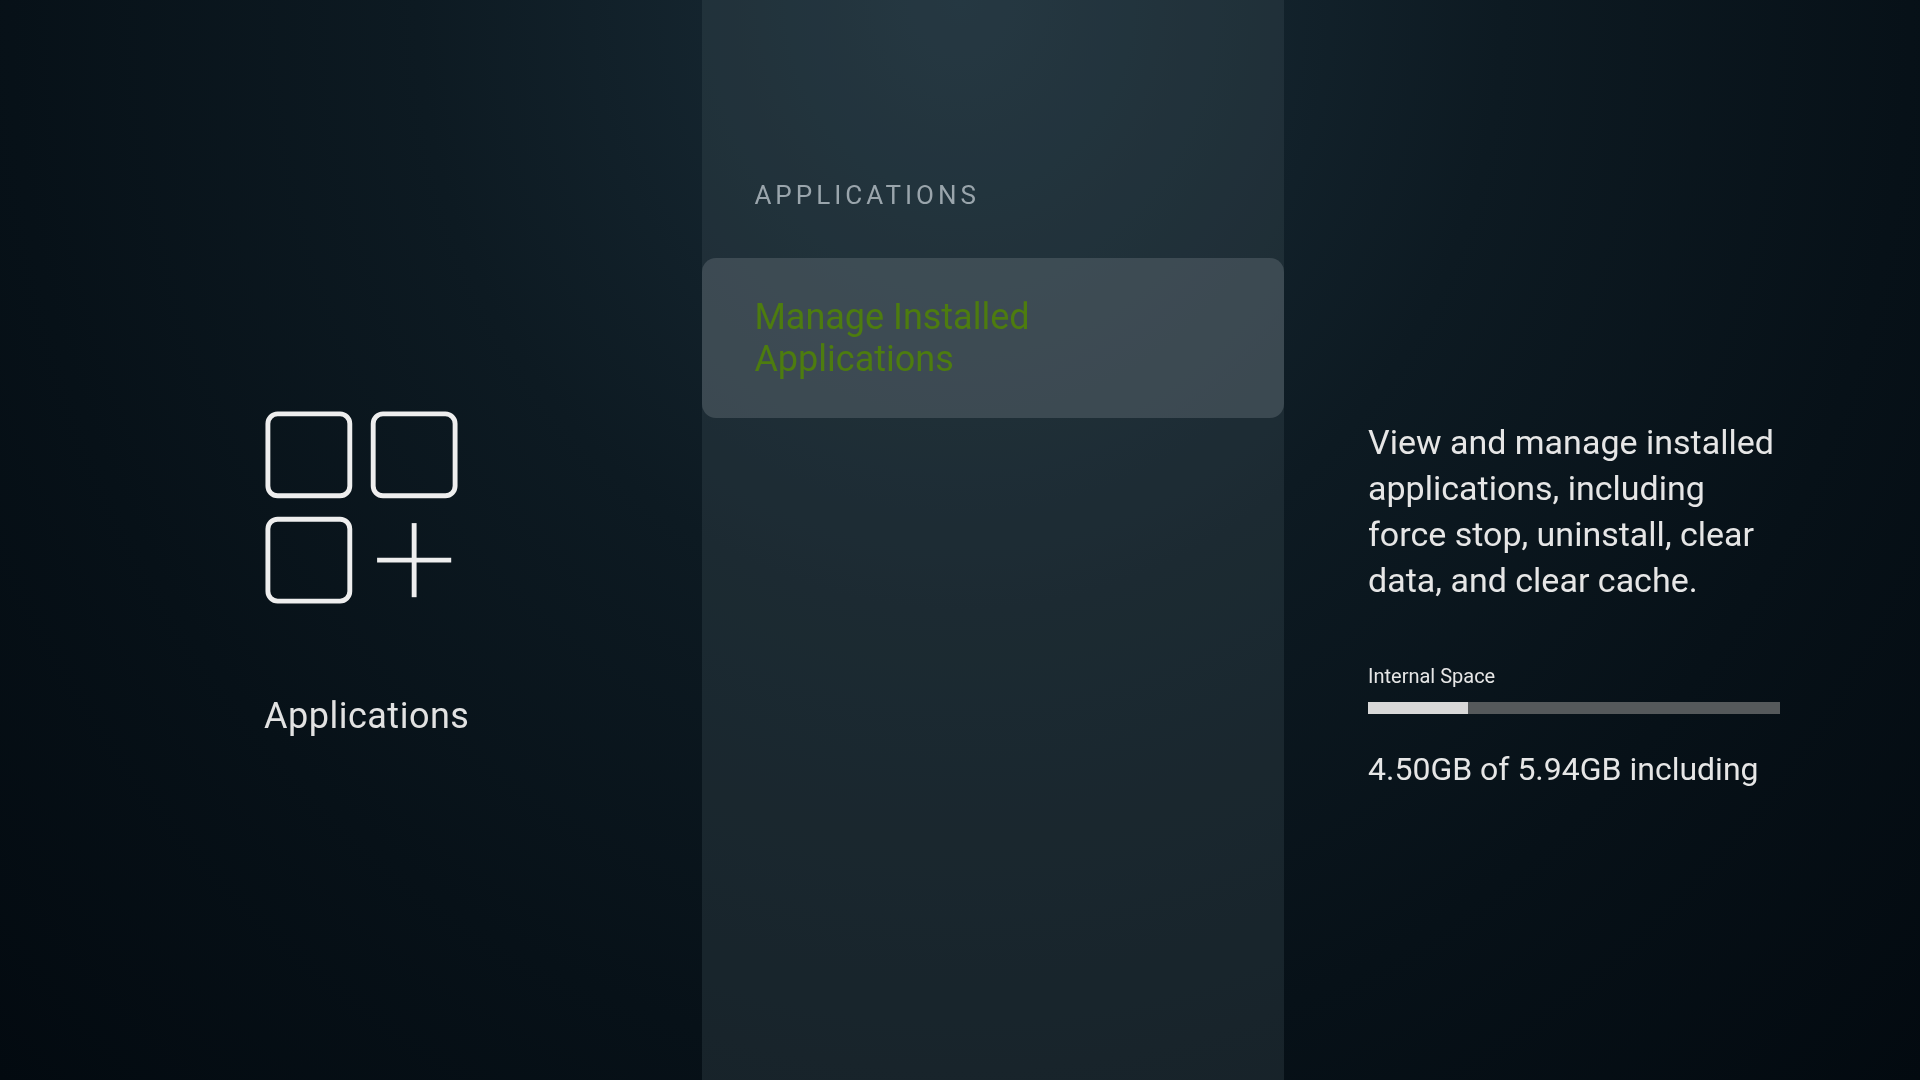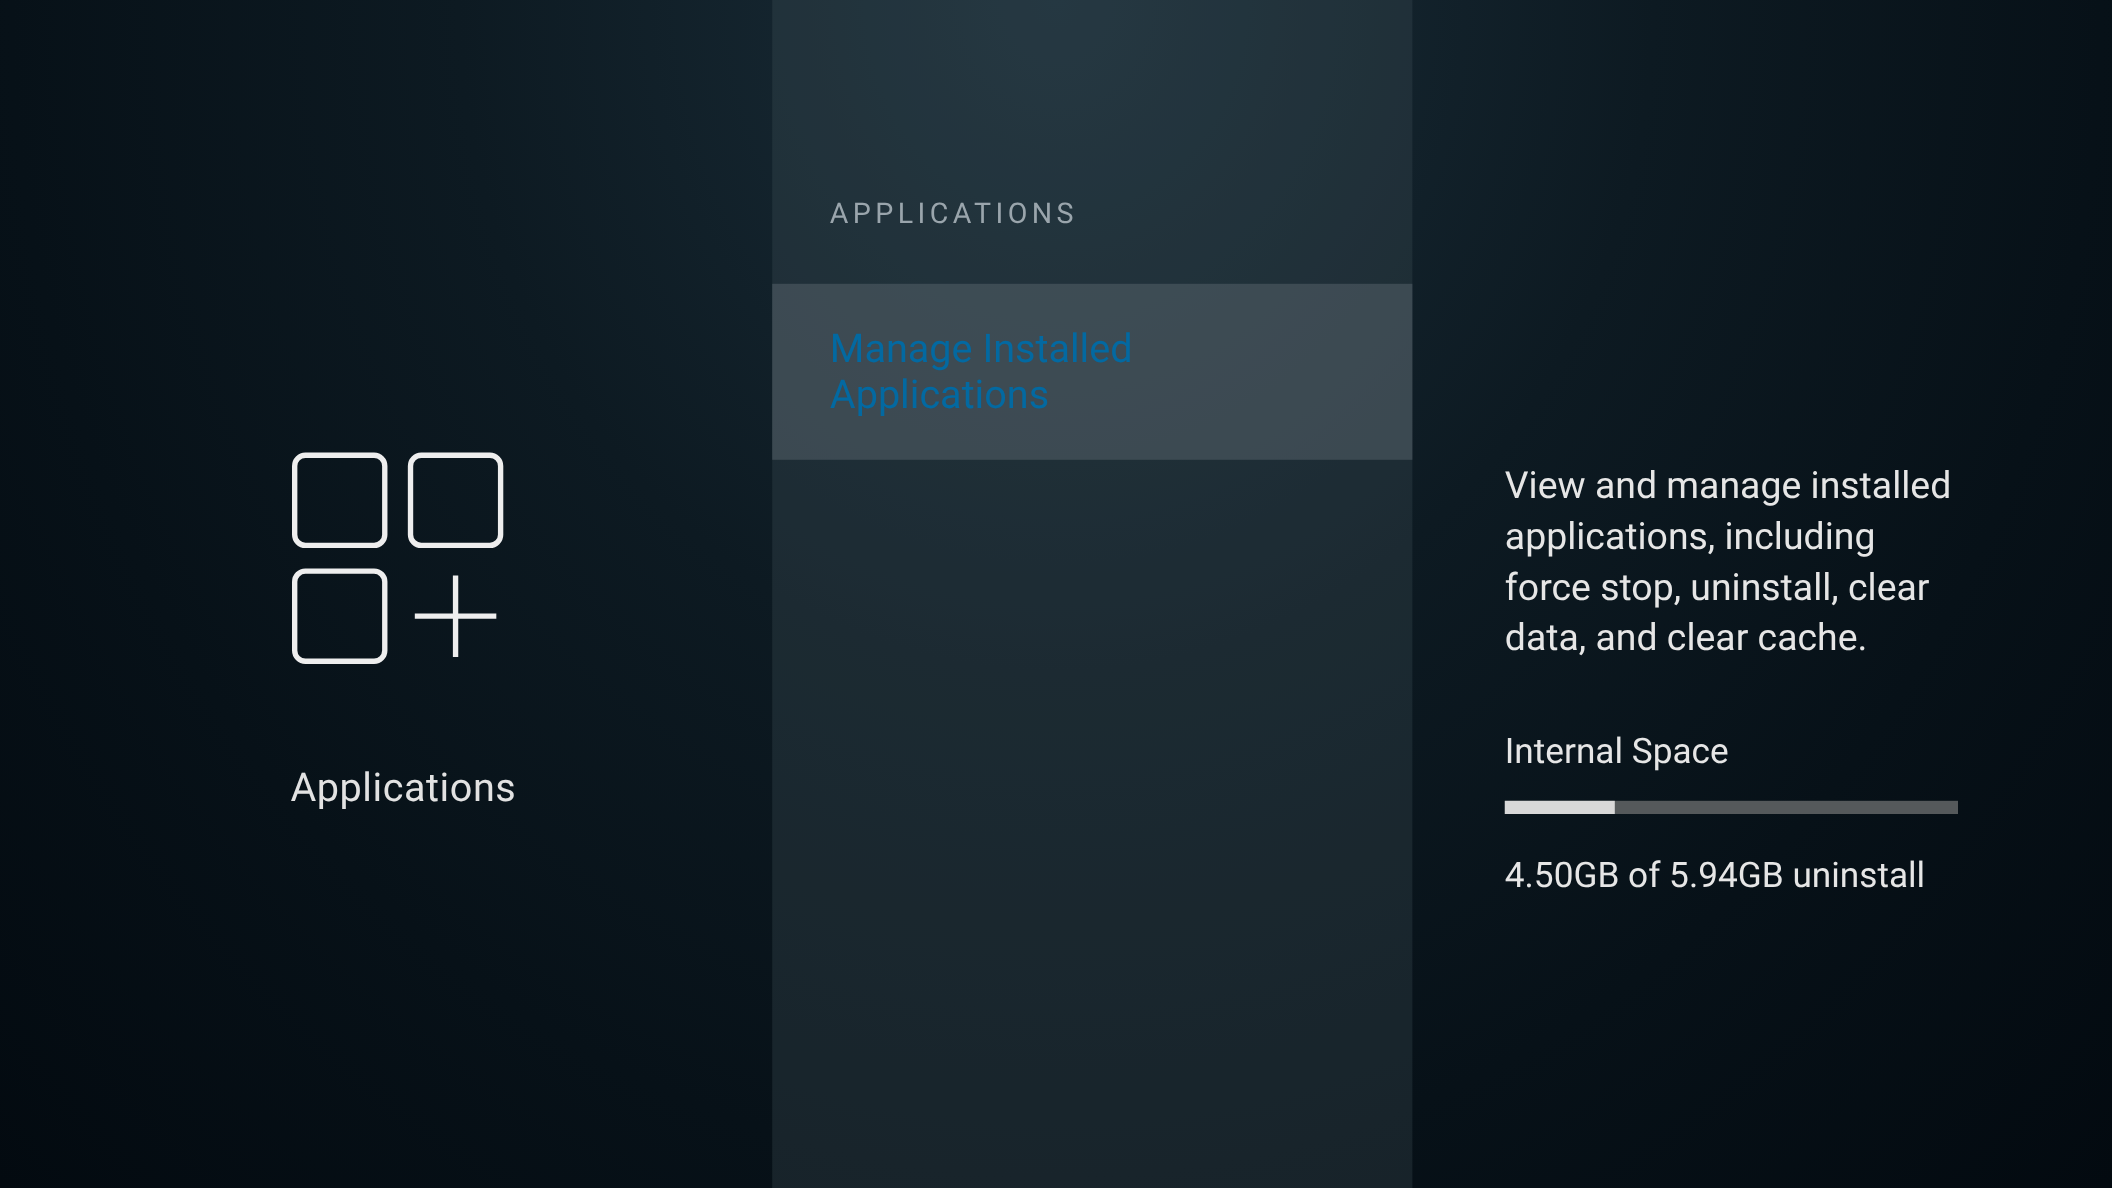--- a/index.html
+++ b/index.html
@@ -51,39 +51,40 @@
     }
     .menu-item {
       padding: 38px 52px;
       font-size: 36px;
       color: #e8e8e8;
       cursor: pointer;
       font-weight: 400;
     }
     .menu-item.selected {
       background: rgba(90, 102, 110, 0.5);
-      color: #0369a1;
+      color: #4d7c0f;
+      border-radius: 14px;
     }
     .right-pane {
       flex: 1;
       padding-top: 420px;
       padding-left: 84px;
       padding-right: 140px;
     }
     .description {
       font-size: 34px;
       line-height: 1.35;
       color: #e6e6e6;
       margin-bottom: 60px;
       font-weight: 400;
     }
     .storage-label {
-      font-size: 32px;
+      font-size: 20px;
       color: #e6e6e6;
-      margin-bottom: 26px;
+      margin-bottom: 14px;
       font-weight: 400;
     }
     .progress-bar {
       width: 412px;
       height: 12px;
       background: #55595b;
       margin-bottom: 36px;
       position: relative;
     }
     .progress-fill {
@@ -116,14 +117,14 @@
   <div class="section-header">APPLICATIONS</div>
   <div class="menu-item selected">Manage Installed Applications</div>
 </div>
 
 <div class="right-pane">
   <div class="description">View and manage installed applications, including force stop, uninstall, clear data, and clear cache.</div>
   <div class="storage-label">Internal Space</div>
   <div class="progress-bar">
     <div class="progress-fill" style="width:24.2%"></div>
   </div>
-  <div class="storage-text">4.50GB of 5.94GB uninstall</div>
+  <div class="storage-text">4.50GB of 5.94GB including</div>
 </div>
 
 </body></html>

